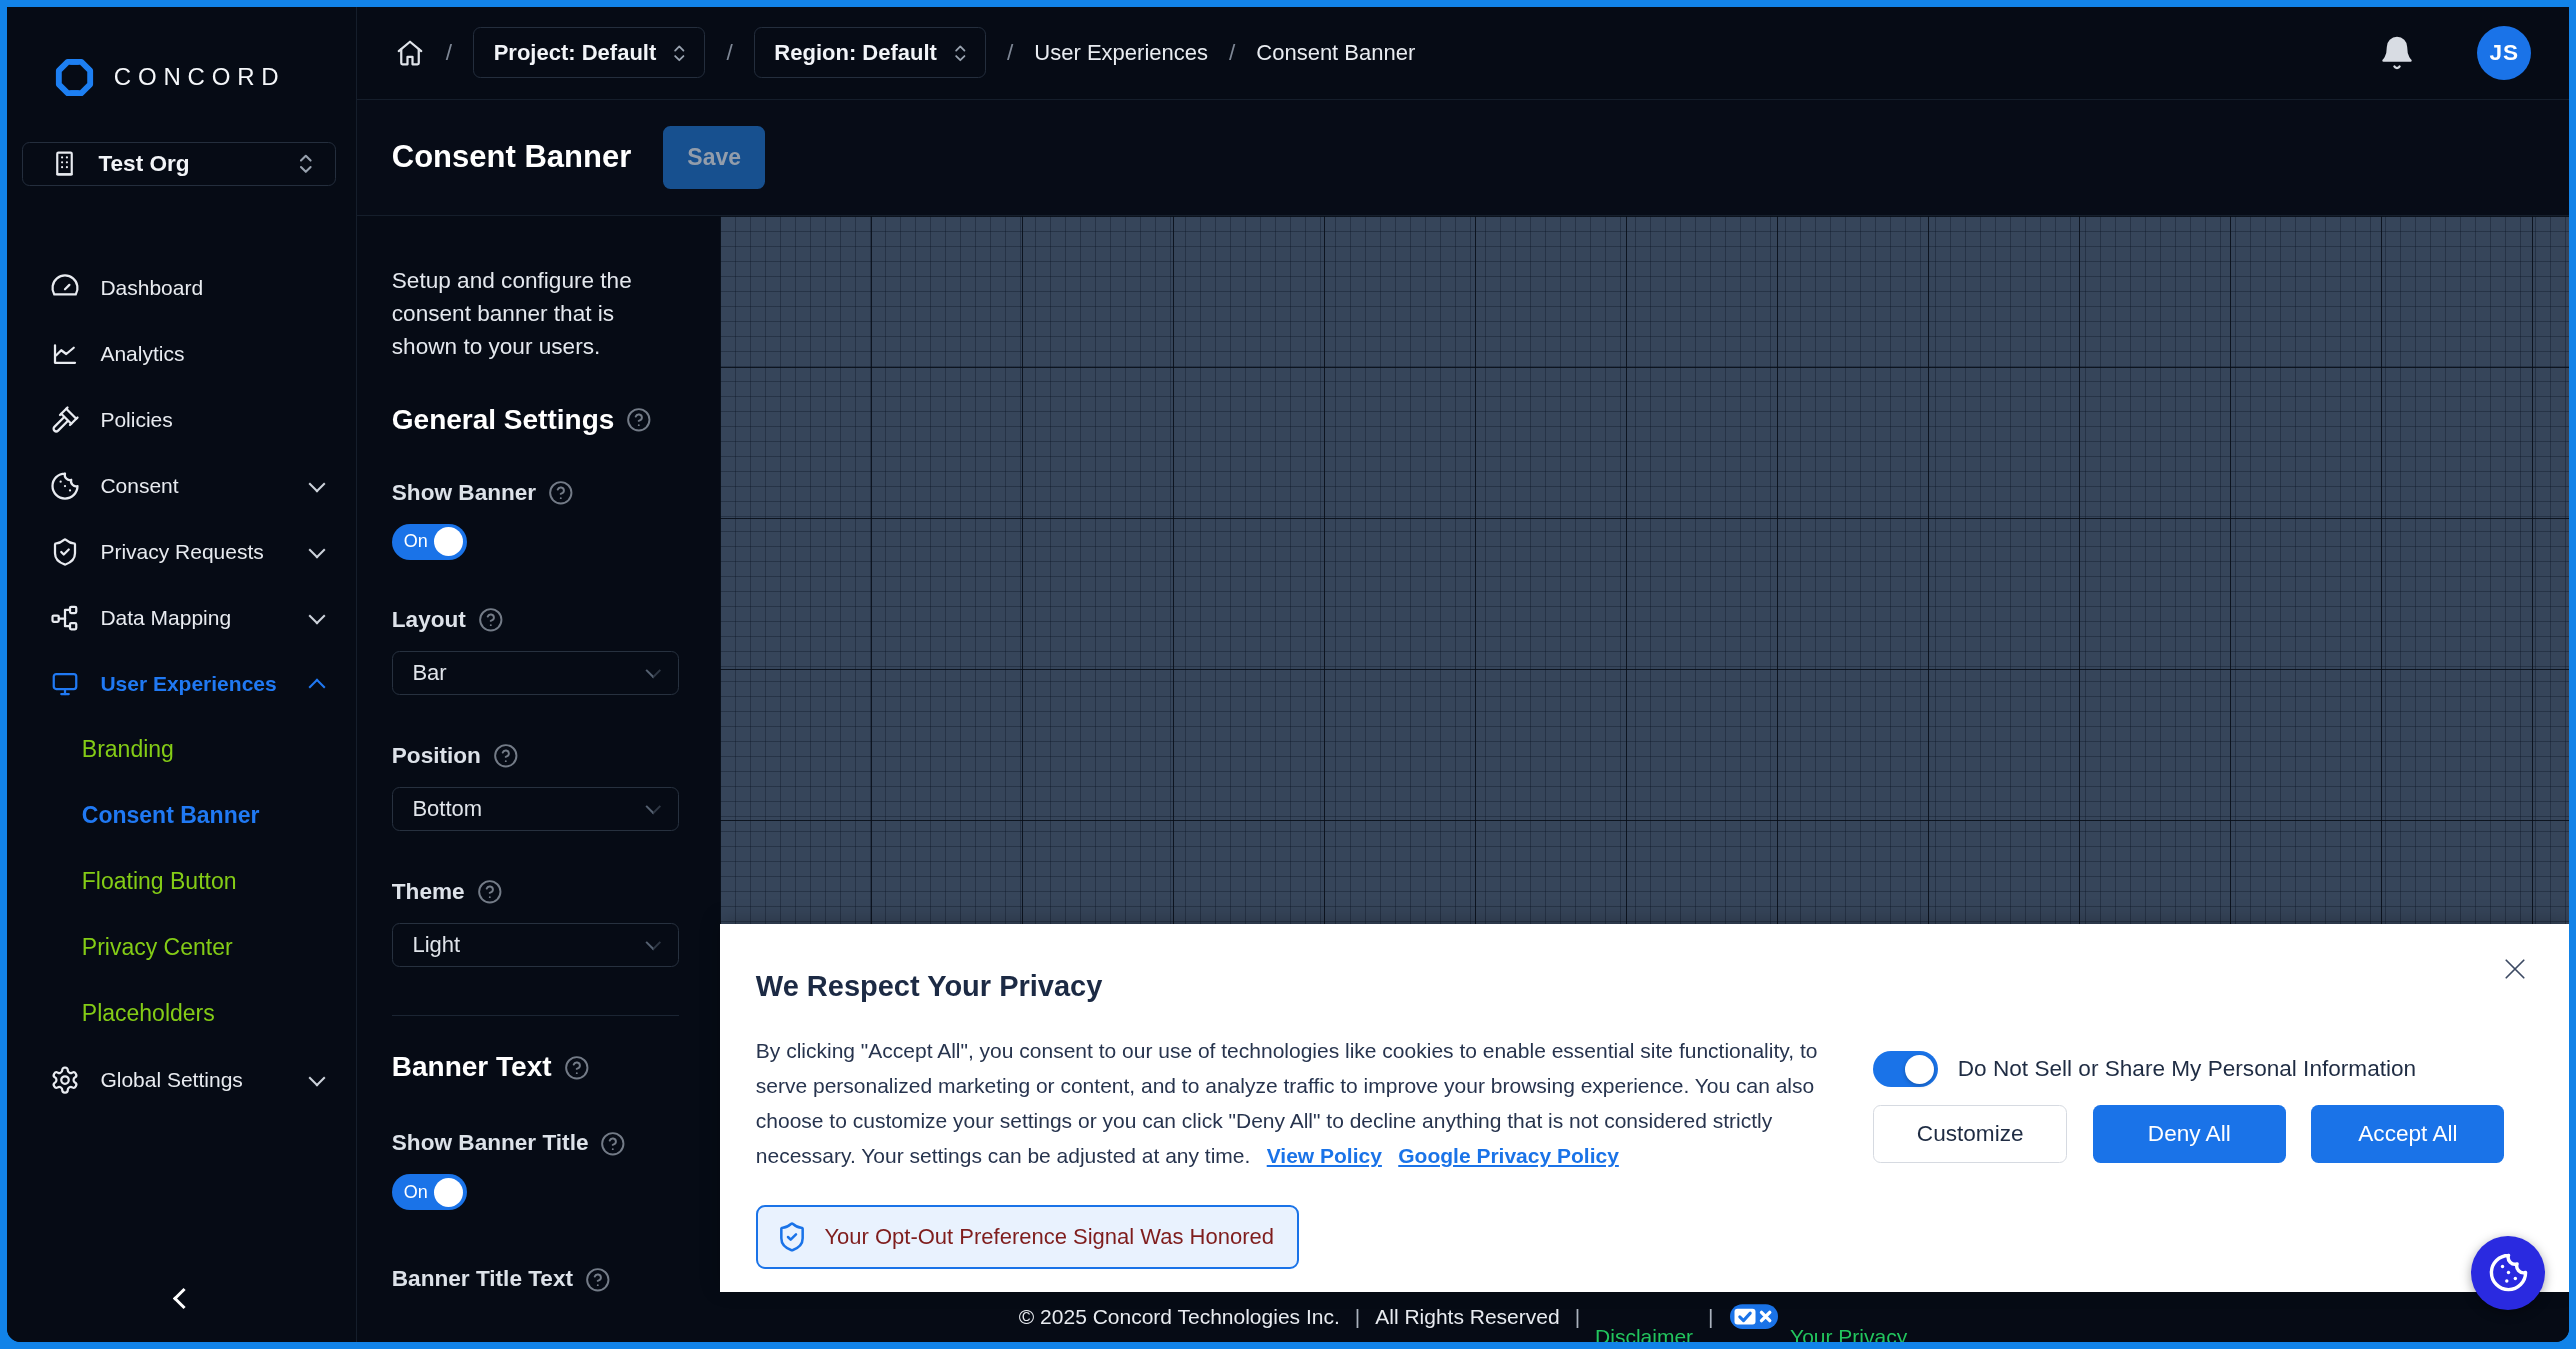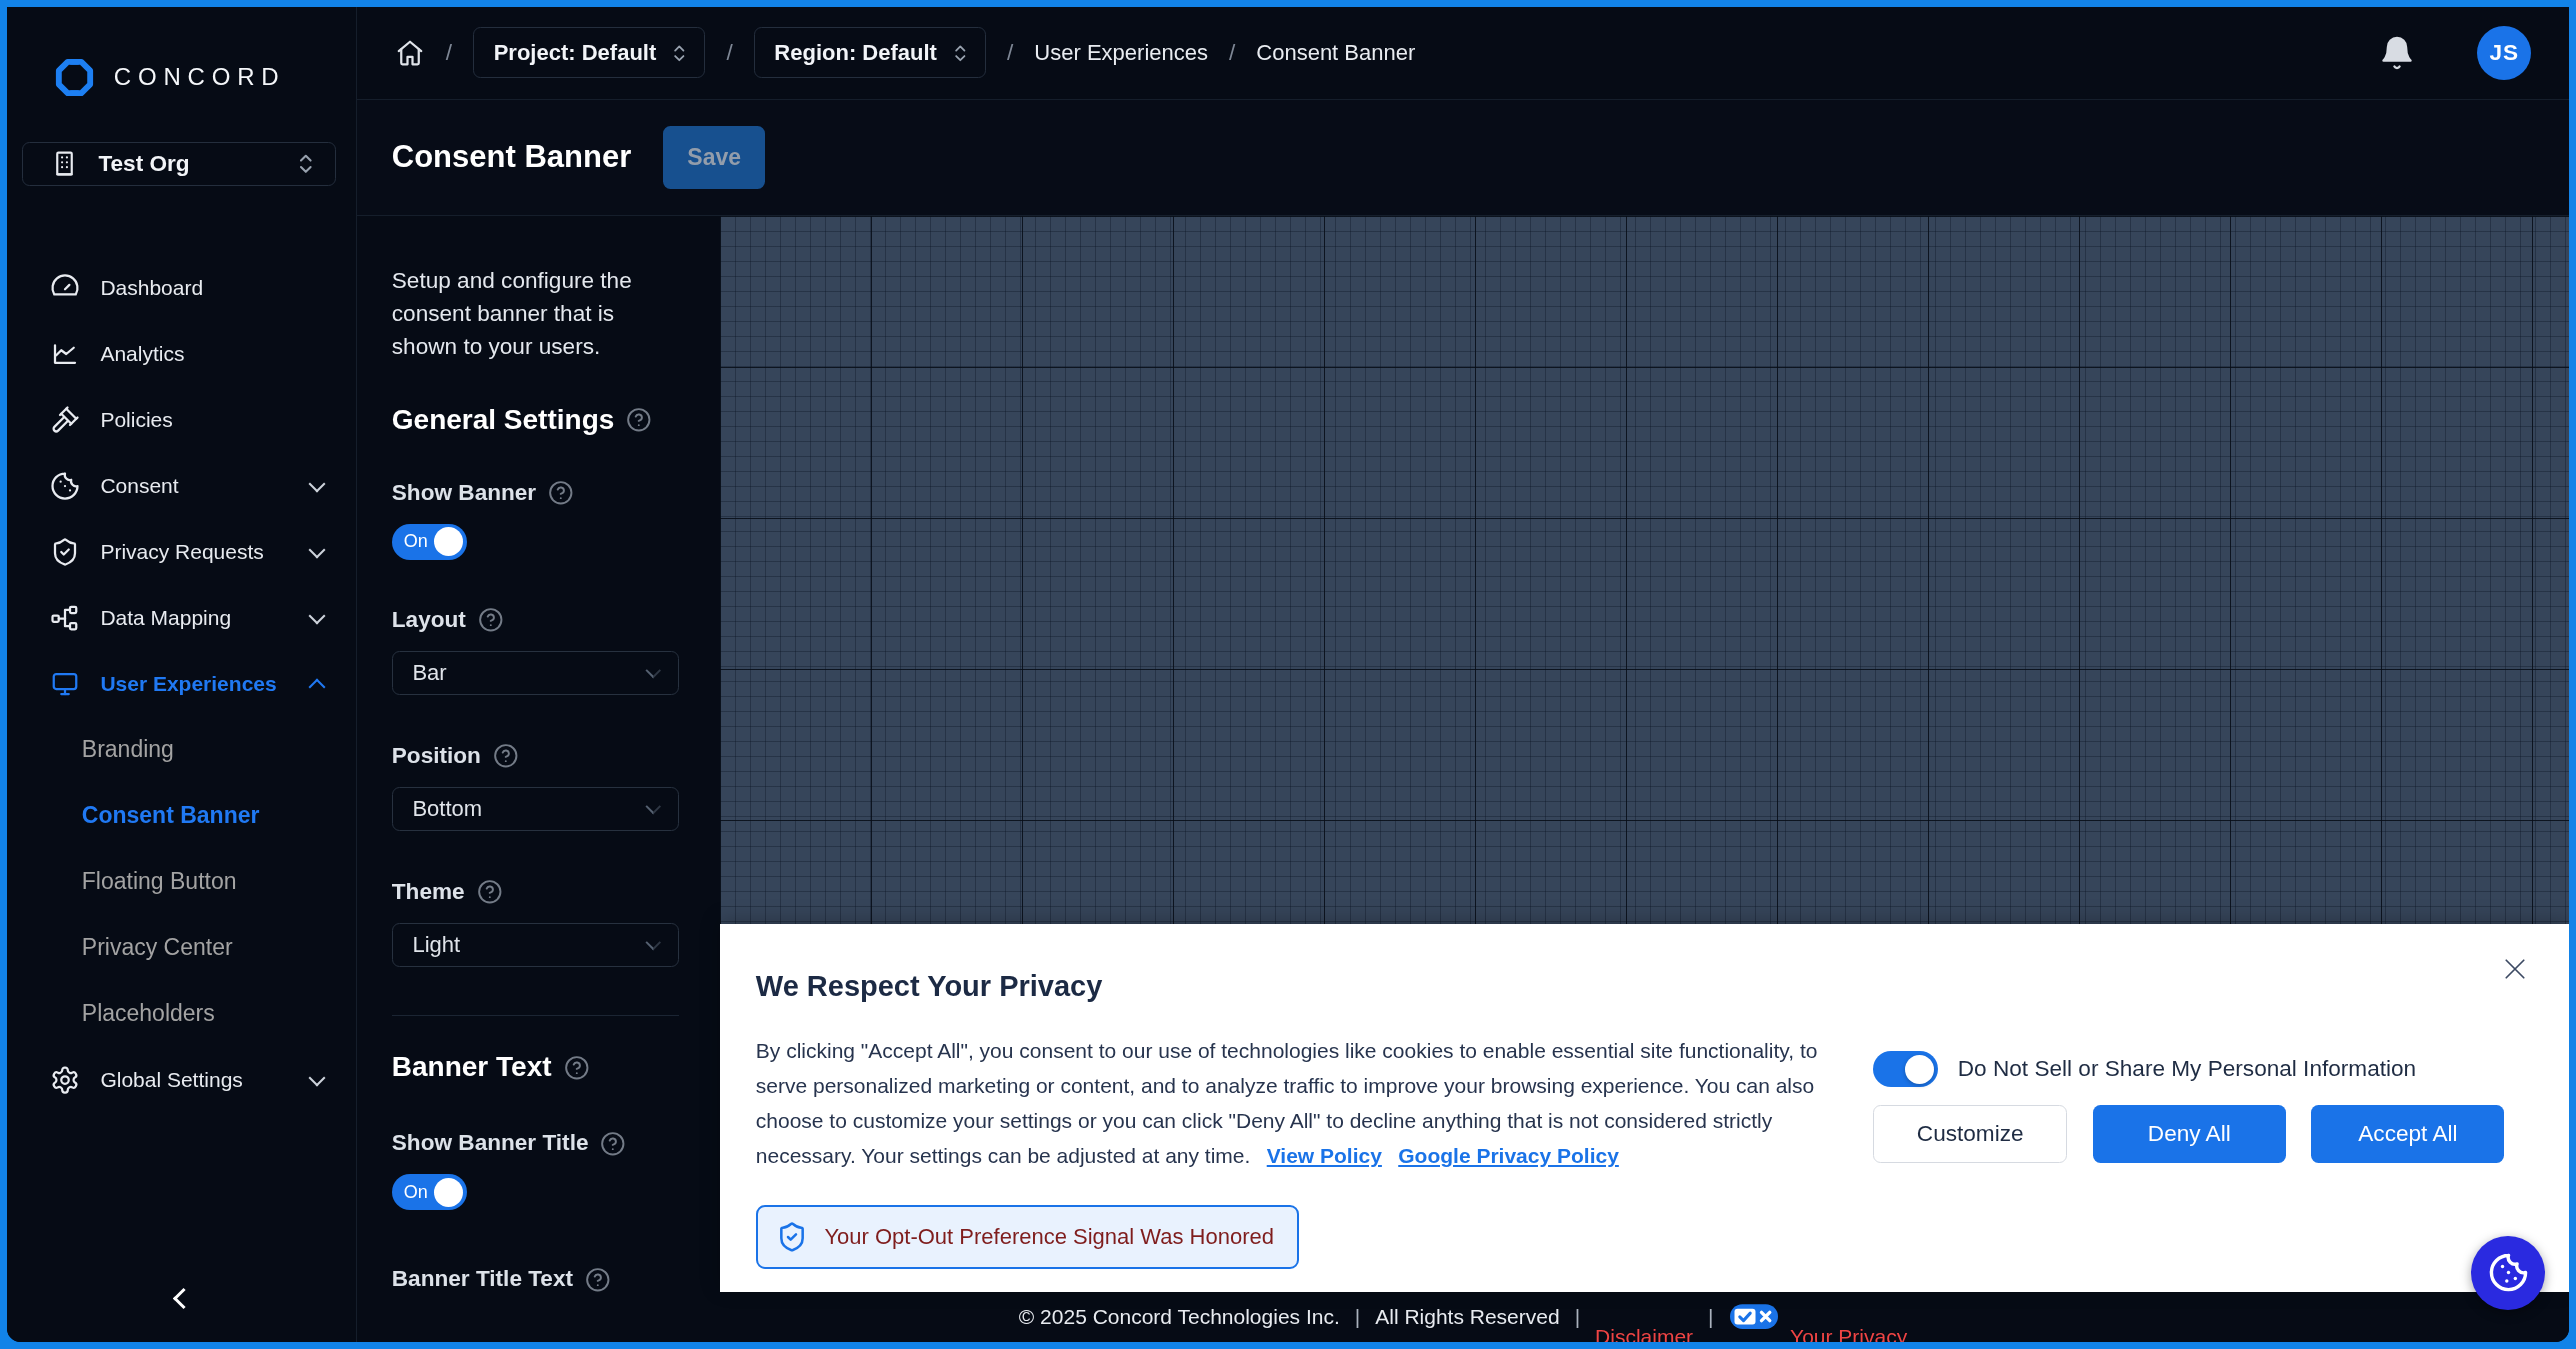--- a/index.html
+++ b/index.html
@@ -15,21 +15,21 @@
   .brand-name{color:#f5f7fa;font-size:24px;letter-spacing:6.8px;font-weight:500;}
   .org-box{margin:10.5px 19.6px 0 15px;height:44px;border:1.5px solid #242e3d;border-radius:7.5px;display:flex;align-items:center;gap:18px;padding:0 19.6px 0 25.6px;color:#f2f4f8;}
   .org-label{font-size:22.6px;font-weight:700;flex:1;}
   .nav{margin-top:69px;}
   .nav-item{height:66px;display:flex;align-items:center;gap:19.6px;padding:0 33px 0 42px;color:#e8ebf0;font-size:21px;cursor:pointer;}
   .nav-item .nav-label{flex:1;}
   .nav-item.active{color:#2079f3;font-weight:700;}
   .nav-icon{width:32px;height:32px;flex:none;display:flex;align-items:center;justify-content:center;}
   .chev{width:12px;height:12px;border-right:2.3px solid #cdd3db;border-bottom:2.3px solid #cdd3db;transform:rotate(45deg);margin-top:-4.5px;flex:none;}
   .chev.up{transform:rotate(-135deg);margin-top:6px;border-color:#2079f3;}
-  .subnav .nav-item{height:66px;padding-left:75px;font-size:23px;color:#a3a3a3;}
+  .subnav .nav-item{height:66px;padding-left:75px;font-size:23px;color:#84cc16;}
   .subnav .nav-item.active{color:#2079f3;font-weight:700;}
   .collapse-btn{position:absolute;bottom:21px;left:154px;width:45px;height:45px;display:flex;align-items:center;justify-content:center;cursor:pointer;}
   .chev-left{width:15px;height:15px;border-left:3px solid #fff;border-bottom:3px solid #fff;transform:rotate(45deg);}
 
   
   .main{flex:1;display:flex;flex-direction:column;min-width:0;}
   .topbar{height:93px;flex:none;display:flex;align-items:center;padding:0 38px;border-bottom:1.5px solid #151e2b;gap:18px;}
   .crumb-sep{color:#7e8795;font-size:22.6px;padding:0 3px;}
   .crumb-btn{height:51px;border:1.5px solid #242e3d;border-radius:7.5px;display:flex;align-items:center;gap:15px;padding:0 16.6px 0 19.6px;color:#f2f4f8;font-size:22px;font-weight:700;cursor:pointer;}
   .crumb-text{color:#e9ecf1;font-size:22px;}
@@ -79,21 +79,21 @@
   .dns-label{color:#1f2c43;font-size:22.6px;}
   .cb-buttons{display:flex;gap:25.6px;margin-top:18px;}
   .cb-btn{height:58px;border-radius:7.5px;font-size:22.6px;cursor:pointer;font-family:inherit;}
   .cb-btn.outline{width:194px;background:#fff;border:1.5px solid #d6dae1;color:#1f2c43;}
   .cb-btn.solid{width:193px;background:#1a73e8;border:none;color:#fff;}
   .cb-close{position:absolute;top:30px;right:39px;width:30px;height:30px;cursor:pointer;}
 
   
   .footer{height:50px;flex:none;background:#060b15;display:flex;align-items:center;justify-content:center;gap:10.5px;color:#e8ebf0;font-size:21px;}
   .footer .pipe{color:#aab2bd;padding:0 4.5px;}
-  .footer-link{color:#ef4444;cursor:pointer;margin-top:40px;}
+  .footer-link{color:#22c55e;cursor:pointer;margin-top:40px;}
   .privacy-ico{width:48px;height:25px;margin:0 1.5px;}
 
   
   .cookie-fab{position:absolute;right:24px;bottom:32px;width:74px;height:74px;border-radius:50%;background:#2a2ae0;display:flex;align-items:center;justify-content:center;cursor:pointer;z-index:20;box-shadow:0 3px 10.5px rgba(0,0,0,.35);}
 </style>
 </head>
 <body>
 
 <div class="app-frame">
   <div class="app">

